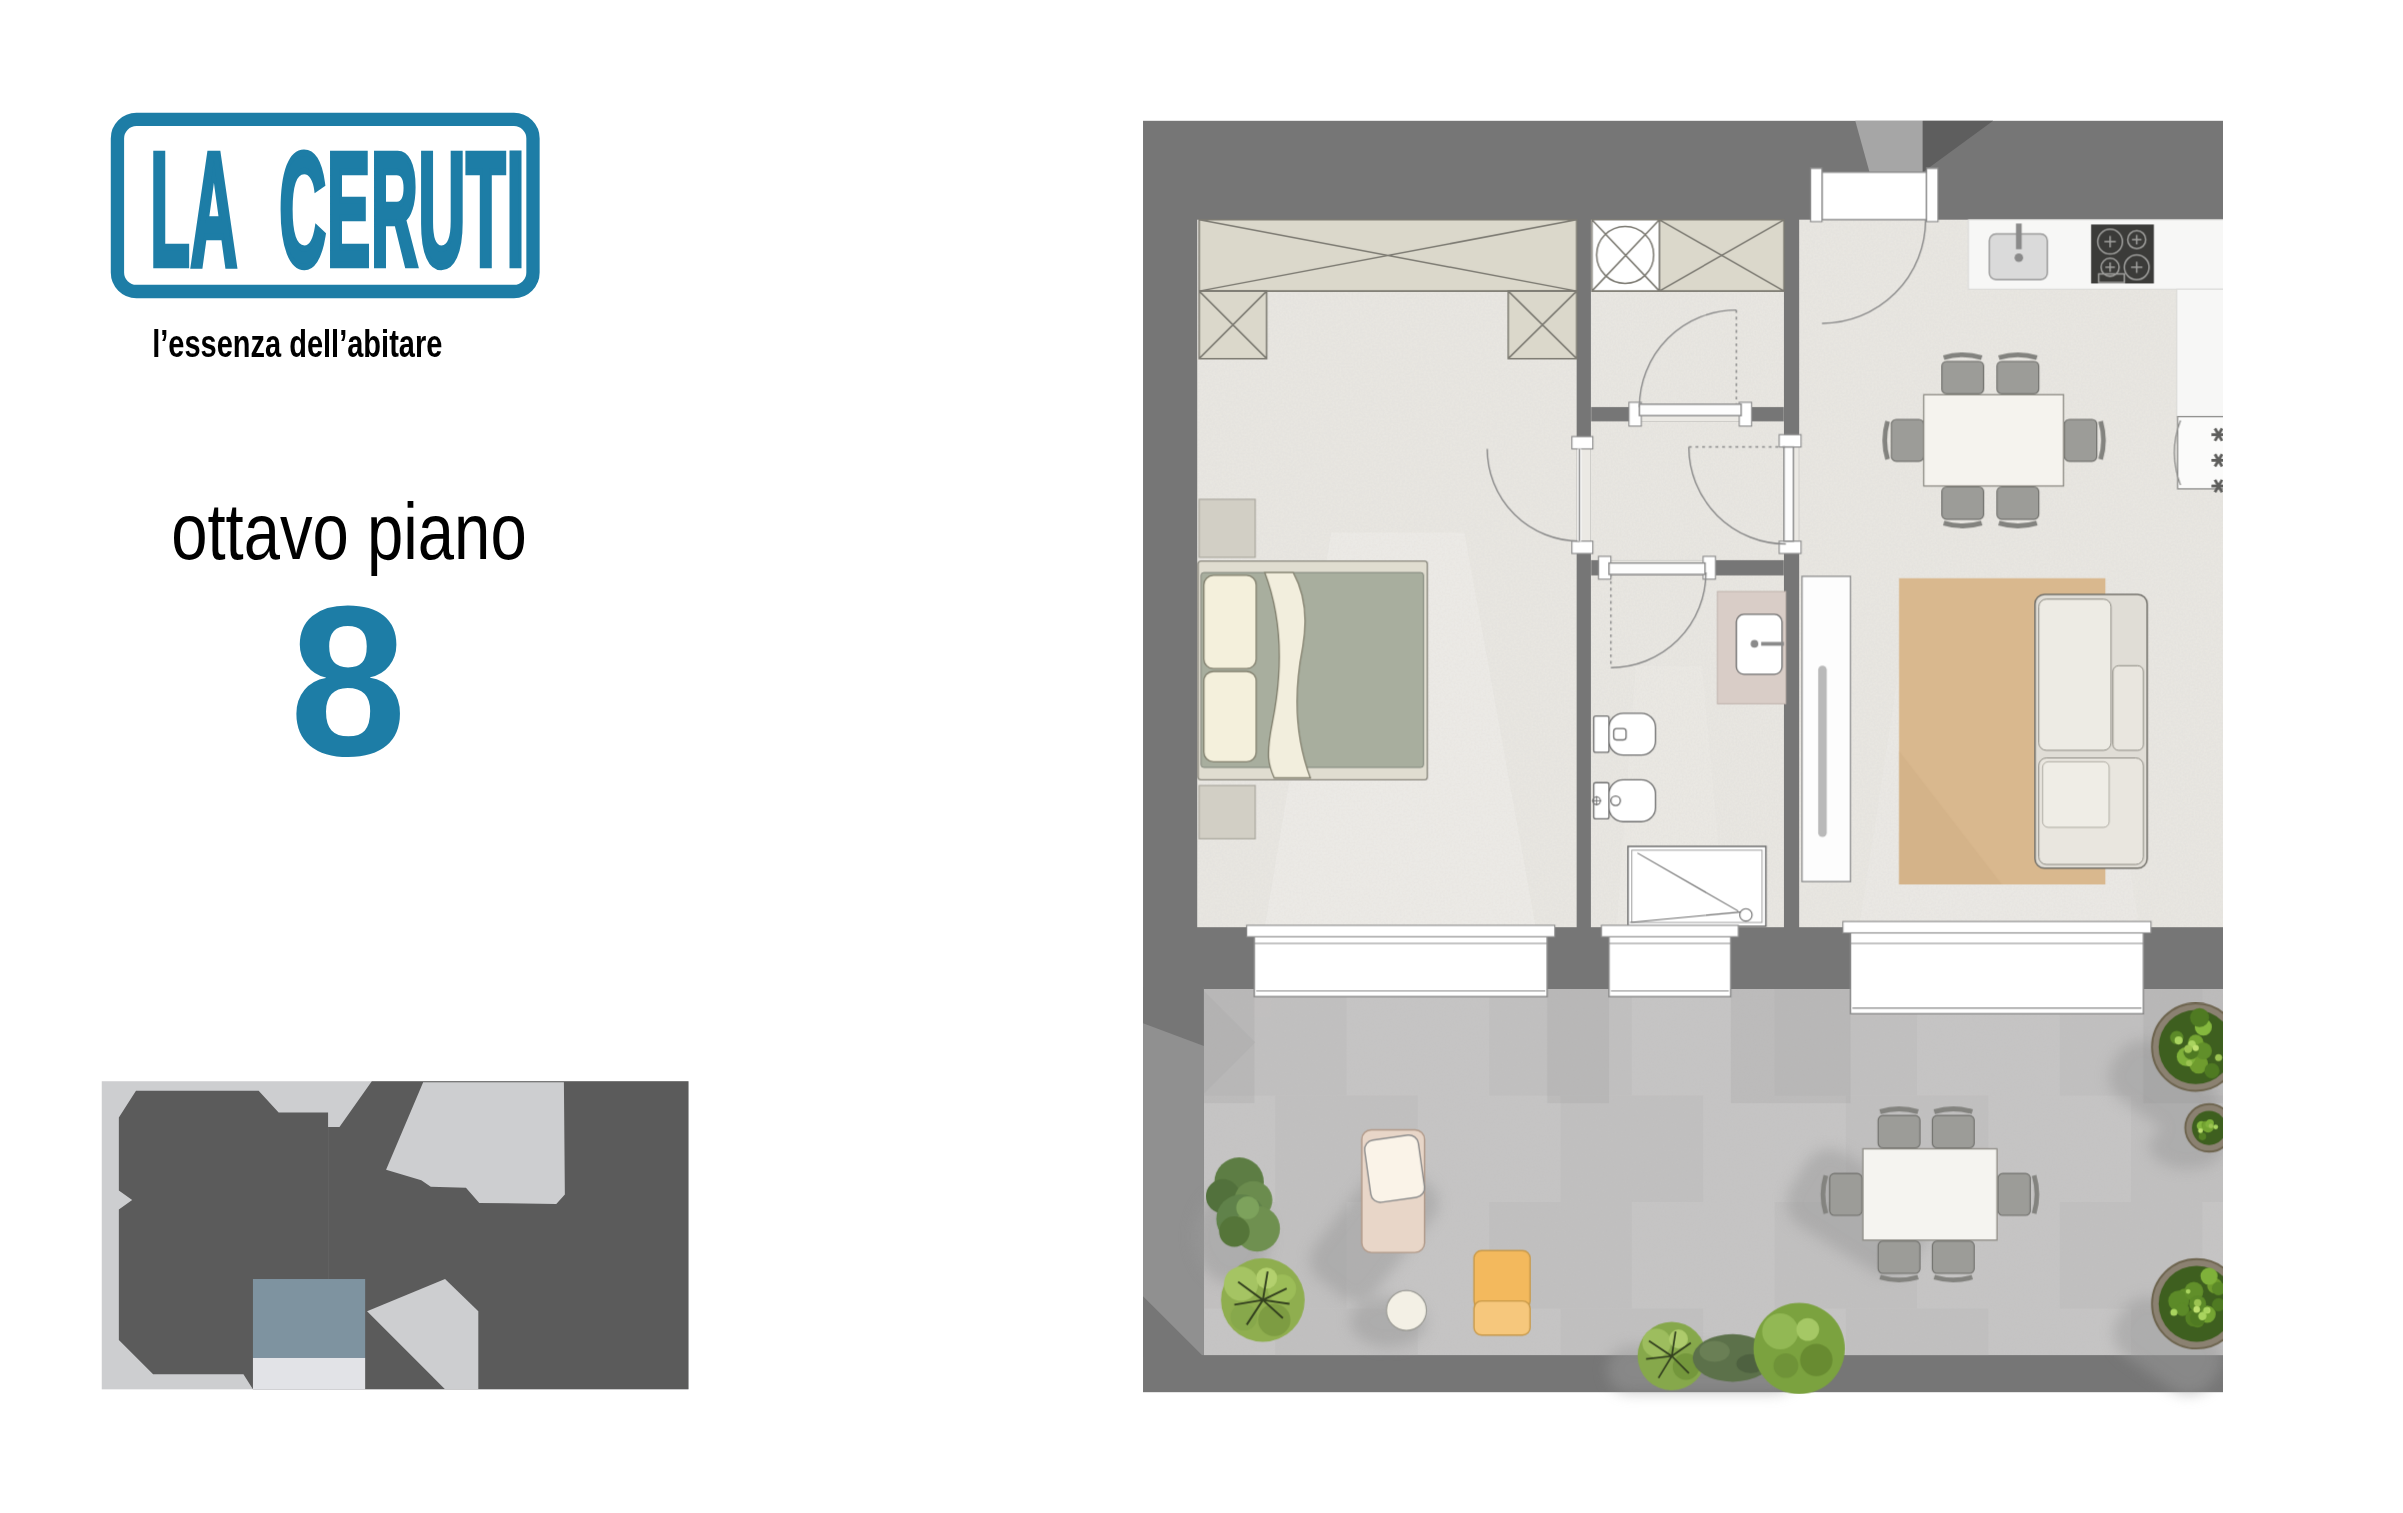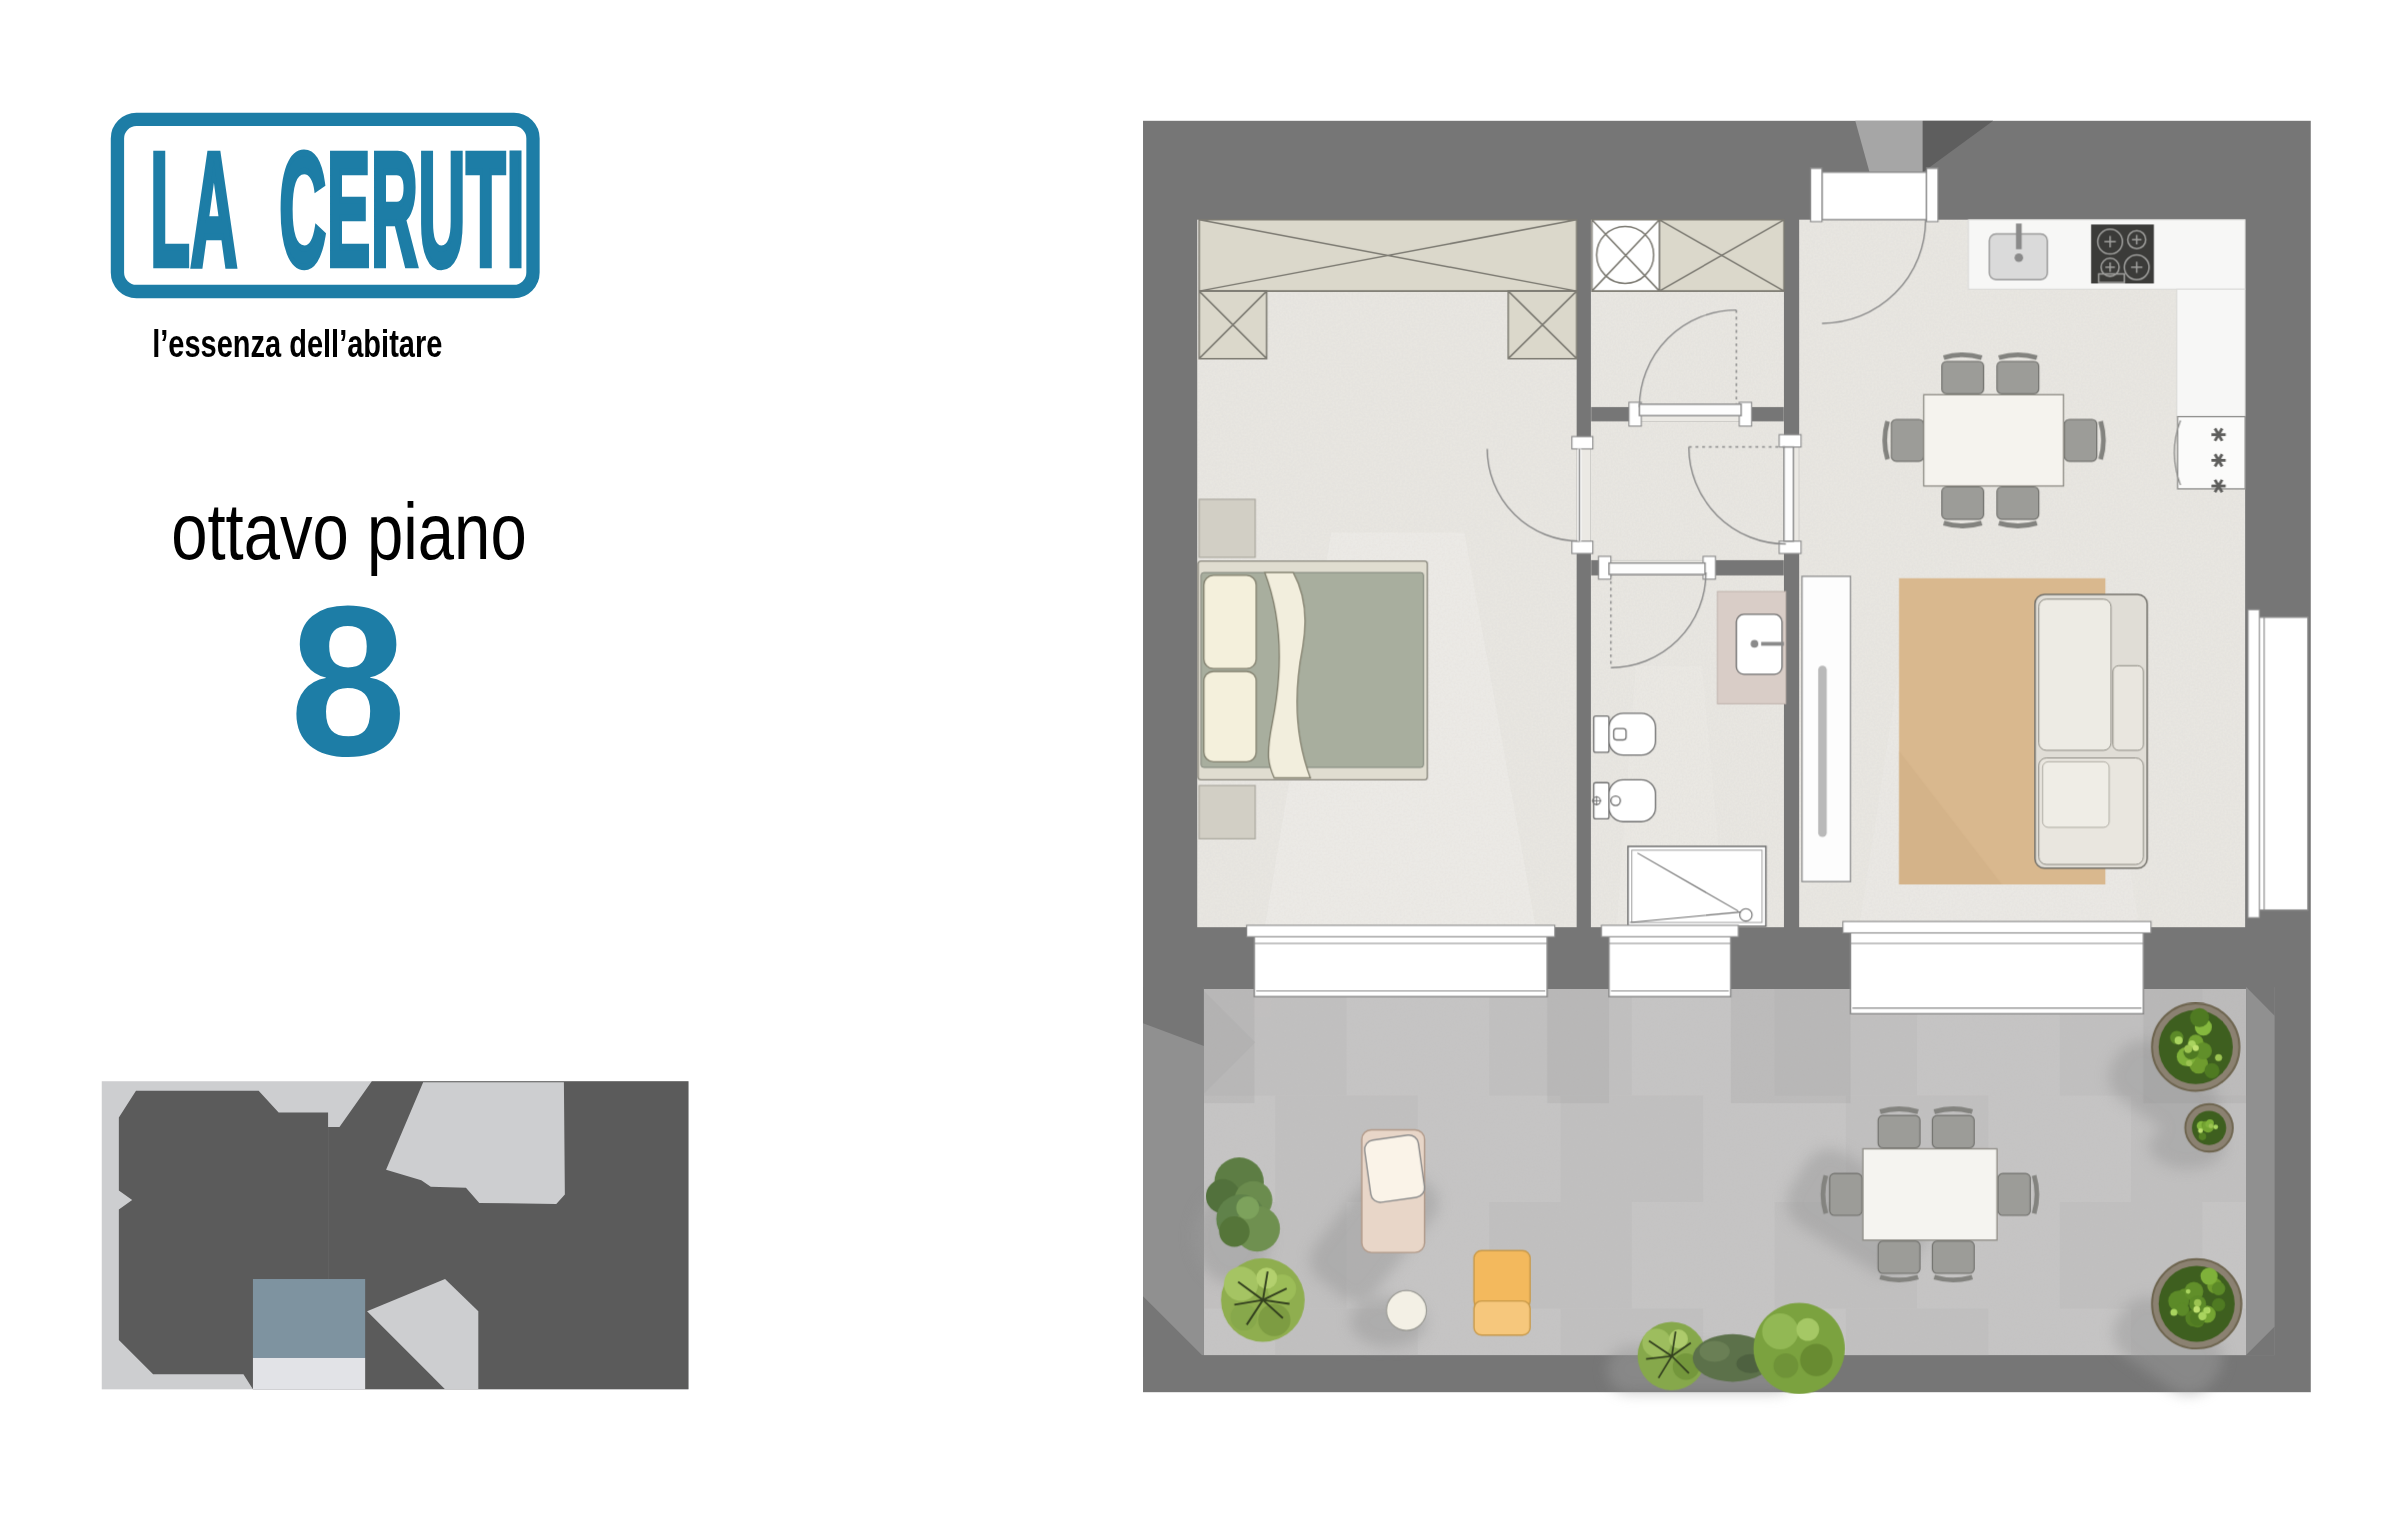--- a/index.html
+++ b/index.html
@@ -1,15 +1,15 @@
 <!DOCTYPE html>
 <html style="font-size:15px"><head><meta charset="utf-8">
 <style>
 html,body{margin:0;padding:0;background:#ffffff;}
-#page{position:relative;width:2403px;height:1513px;background:#ffffff;overflow:hidden;font-family:"Liberation Sans",sans-serif;}
+#page{position:relative;width:2223px;height:1513px;background:#ffffff;overflow:hidden;font-family:"Liberation Sans",sans-serif;}
 #page svg{position:absolute;top:0;left:0;}
 </style></head>
 <body>
 <div id="page">
 <svg width="2403" height="1513" viewBox="0 0 2527 1591">
 <defs>
 <filter id="soft" x="-60%" y="-60%" width="220%" height="220%">
           <feGaussianBlur stdDeviation="7"></feGaussianBlur>
         </filter>
 <filter id="speck">

